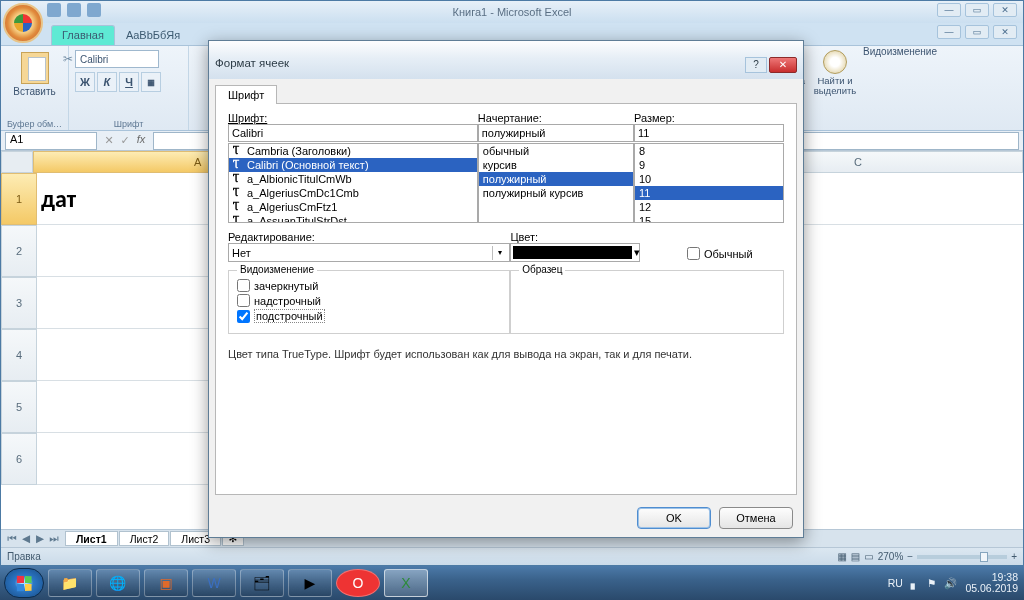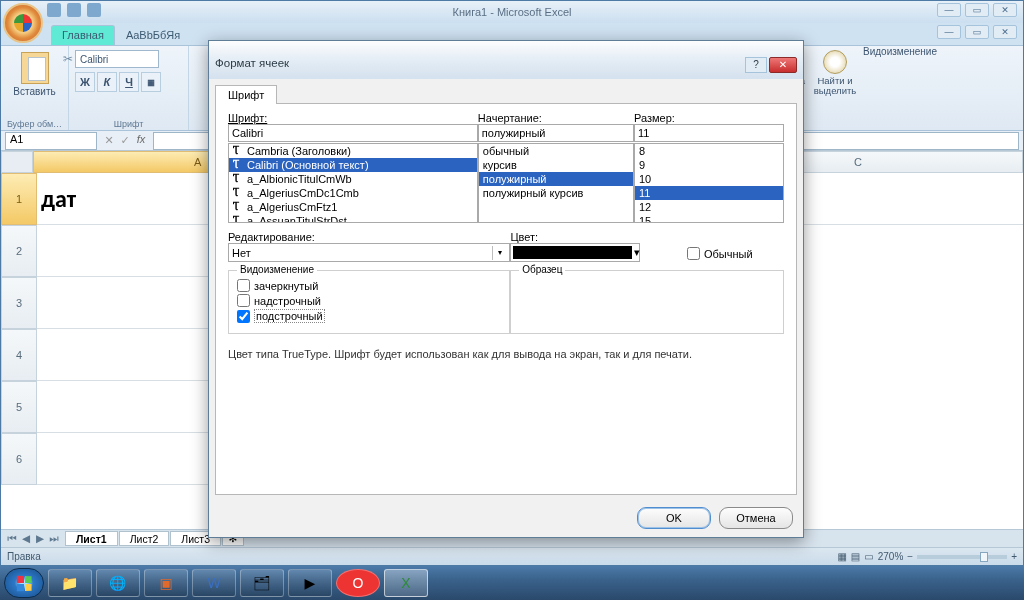--- a/index.html
+++ b/index.html
@@ -82,21 +82,21 @@
 .combo .dd { width:14px; height:14px; border-left:1px solid #bdbdbd; text-align:center; font-size:8px; line-height:14px; }
 .fieldset { border:1px solid #cfcfcf; padding:6px 8px 8px; margin-top:8px; position:relative; }
 .fieldset .legend { position:absolute; top:-7px; left:8px; background:#fff; padding:0 3px; font-size:10px; }
 .chk { display:flex; align-items:center; gap:4px; margin:2px 0; }
 .chk input { width:13px; height:13px; }
 .color-combo { display:flex; align-items:center; border:1px solid #a9a9a9; height:19px; width:130px; }
 .color-sw { flex:1; background:#000; height:13px; margin:2px; }
 .preview { border:1px solid #a9a9a9; height:60px; display:flex; align-items:center; justify-content:center; font-family:Calibri,sans-serif; font-weight:bold; font-size:12px; }
 .info-line { margin:14px 0; color:#333; }
 .dlg-buttons { display:flex; justify-content:flex-end; gap:8px; padding:6px 10px 8px; }
-.btn { min-width:74px; height:22px; border:1px solid #8a8a8a; background:linear-gradient(#fdfdfd,#e5e5e5); font-size:11px; border-radius:9px; }
+.btn { min-width:74px; height:22px; border:1px solid #8a8a8a; background:linear-gradient(#fdfdfd,#e5e5e5); font-size:11px; border-radius:4px; }
 .btn.default { border:1px solid #4f8dd0; box-shadow:0 0 0 1px #9cc2e8 inset; }
 
 
 .taskbar { position:absolute; left:0; right:0; bottom:0; height:34px; background:linear-gradient(#4c7aa9,#3a628b 40%,#2a496b); display:flex; align-items:center; padding:0 4px; }
 .start { width:40px; height:30px; border-radius:18px; background:radial-gradient(#a8e0ff 10%,#2b78c8 35%,#1a4c84); border:1px solid #0d2c4c; display:flex; align-items:center; justify-content:center; }
 .start span { display:grid; grid-template:repeat(2,7px)/repeat(2,7px); gap:1px; transform:perspective(40px) rotateY(12deg); }
 .start span i { background:#fff; }
 .start span i:nth-child(1){background:#e34;} .start span i:nth-child(2){background:#5c5;} .start span i:nth-child(3){background:#38d;} .start span i:nth-child(4){background:#fc4;}
 .tb-item { width:44px; height:28px; margin-left:4px; background:linear-gradient(rgba(255,255,255,.15),rgba(0,0,0,.1)); border:1px solid rgba(255,255,255,.3); border-radius:3px; display:flex; align-items:center; justify-content:center; font-size:14px; }
 .tb-item.active { background:linear-gradient(rgba(255,255,255,.35),rgba(255,255,255,.15)); border-color:rgba(255,255,255,.6); }
@@ -383,13 +383,23 @@
       </span>
     </div>
   <div class="tb-item">📁</div>
   <div class="tb-item">🌐</div>
   <div class="tb-item" style="color:#e06a2b">▣</div>
   <div class="tb-item" style="color:#3a6fc2">W</div>
   <div class="tb-item">🗂</div>
   <div class="tb-item">▶</div>
   <div class="tb-item" style="border-radius:50%;background:#e33;color:#fff">O</div>
   <div class="tb-item active" style="color:#2d8a3a">X</div>
+  <div class="tray">
+    <span>RU</span>
+    <span>▖</span>
+    <span>⚑</span>
+    <span>🔊</span>
+    <div class="clock">
+      <div>19:38</div>
+      <div>05.06.2019</div>
+    </div>
+  </div>
 </div>
 
 </body></html>

